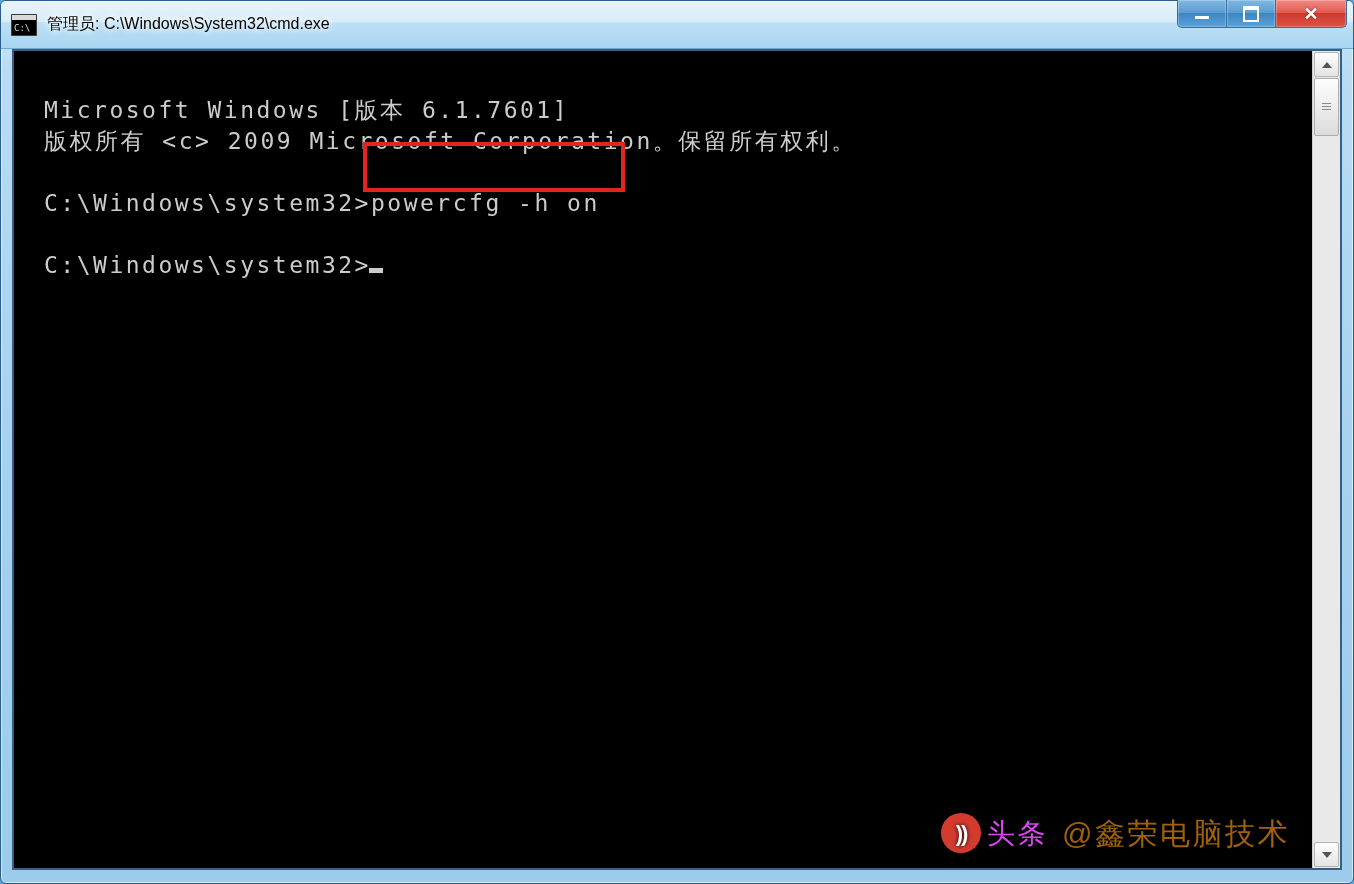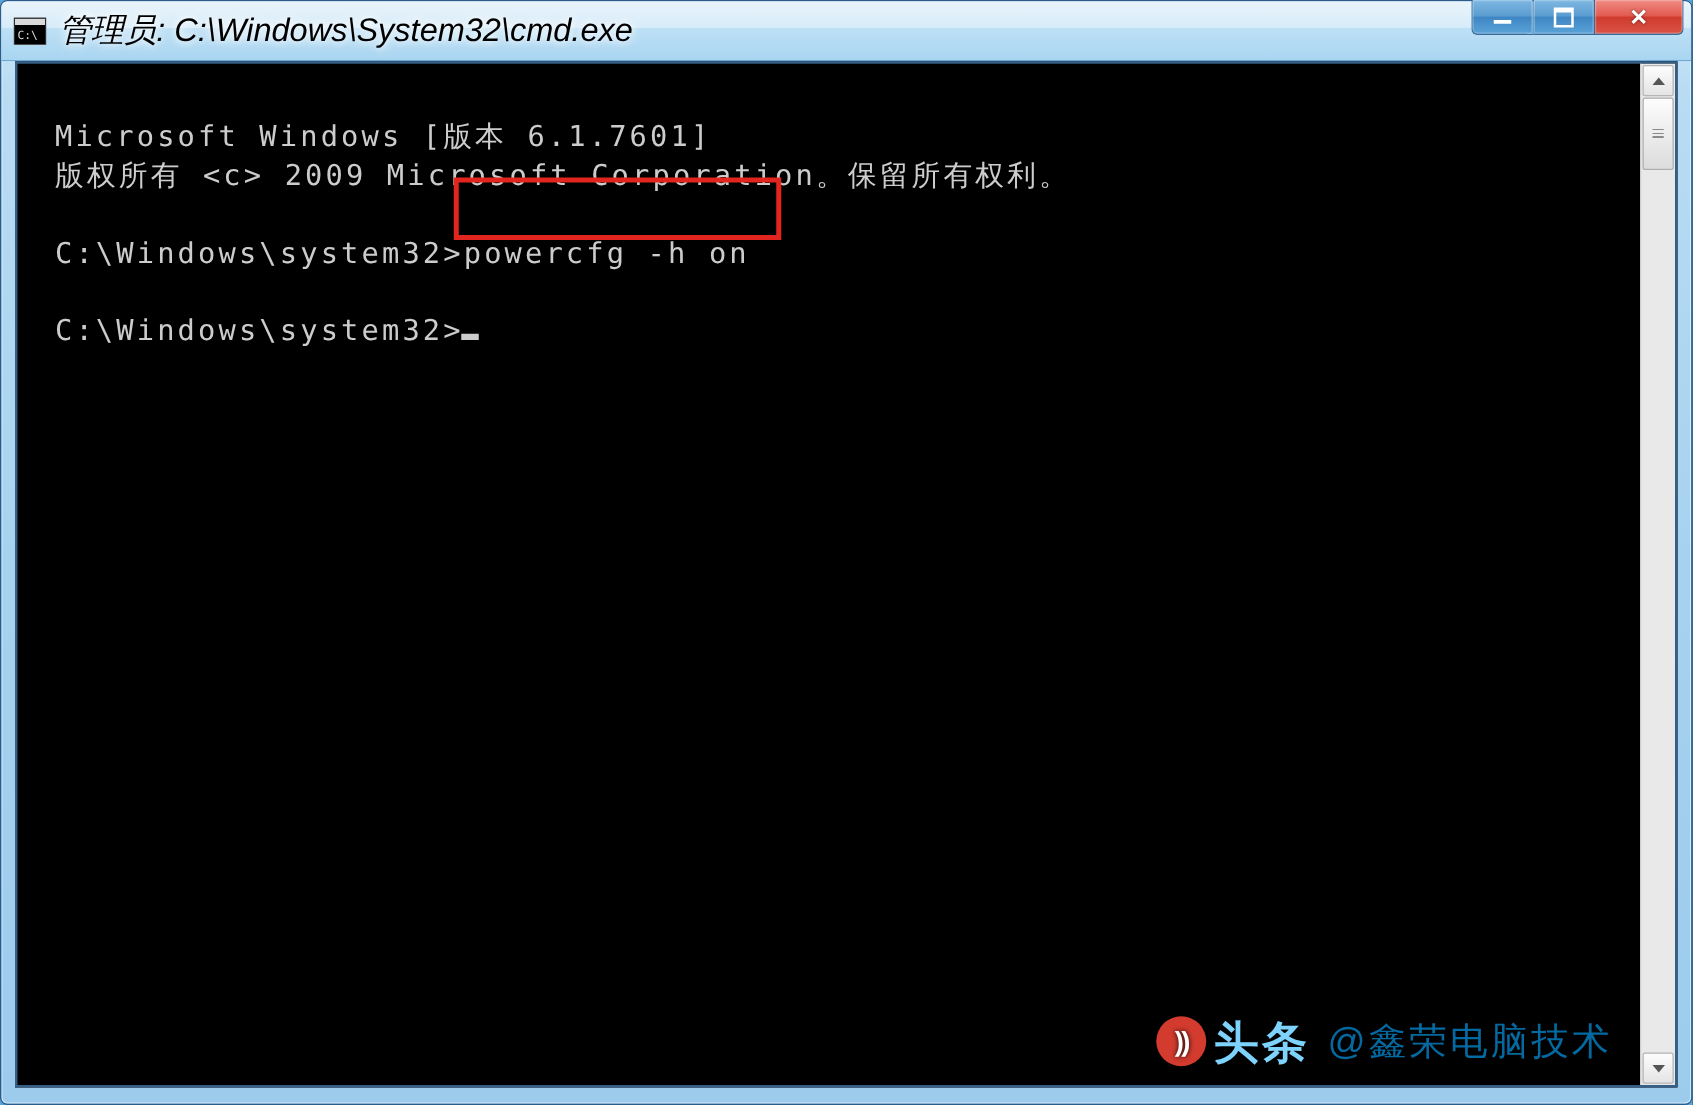--- a/index.html
+++ b/index.html
@@ -16,23 +16,22 @@
     height:47px;display:flex;align-items:center;padding:0 6px 0 10px;gap:10px;
     background:linear-gradient(to bottom,#e9f4fb 0%,#d7ecf9 45%,#bde0f5 46%,#a9d5f1 100%);
     border-bottom:1px solid #6ea9d4;
     border-top-left-radius:5px;border-top-right-radius:5px;
   }
   .app-icon{
     width:26px;height:22px;display:flex;align-items:center;justify-content:center;
   }
   .app-icon svg{width:26px;height:22px}
   .title-text{
-    font-size:26px;color:#000;white-space:nowrap;flex:0 0 auto;
+    font-size:16px;color:#000;white-space:nowrap;flex:0 0 auto;
     text-shadow:0 0 6px #fff,0 0 10px #fff;
-    font-style:italic;
   }
   .title-spacer{flex:1 1 auto}
   .win-buttons{display:flex;gap:0;align-self:flex-start;margin-top:-1px}
   .win-btn{
     border:1px solid #3a6b98;border-top:none;color:#fff;display:flex;align-items:center;justify-content:center;
     box-shadow:inset 0 0 0 1px rgba(255,255,255,.25);
     cursor:default;
   }
   .btn-min{width:48px;height:27px;background:linear-gradient(to bottom,#7fb8e2 0%,#5a9cd0 48%,#3d86c3 50%,#5aa3d8 100%);border-bottom-left-radius:5px}
   .btn-max{width:48px;height:27px;background:linear-gradient(to bottom,#7fb8e2 0%,#5a9cd0 48%,#3d86c3 50%,#5aa3d8 100%);border-left:none}
@@ -76,22 +75,22 @@
   .sb-grip{width:9px;height:8px;background:repeating-linear-gradient(to bottom,#8a8a8a 0 1px,transparent 1px 3px)}
   .arrow-up{width:0;height:0;border-left:5px solid transparent;border-right:5px solid transparent;border-bottom:6px solid #555}
   .arrow-down{width:0;height:0;border-left:5px solid transparent;border-right:5px solid transparent;border-top:6px solid #555}
   
   .watermark{
     position:absolute;right:22px;bottom:15px;display:flex;align-items:center;gap:14px;color:#d9d9d9;font-family:"Microsoft YaHei",sans-serif;
     text-shadow:0 0 4px #000;pointer-events:none;
   }
   .wm-badge{display:flex;align-items:center;gap:6px}
   .wm-circle{width:40px;height:40px;border-radius:50%;background:#d33b2f;color:#fff;display:flex;align-items:center;justify-content:center;font-size:22px;font-weight:600;letter-spacing:-2px}
-  .wm-label{font-size:36px;color:#7dd3fc;font-weight:700}
-  .wm-handle{font-size:30px;color:#0369a1}
+  .wm-label{font-size:28px;color:#d946ef;font-weight:400}
+  .wm-handle{font-size:30px;color:#a16207}
 </style>
 </head>
 <body>
 
 <div class="window">
 
   <div class="titlebar">
     <span class="app-icon">
       <svg viewBox="0 0 26 22">
         <rect x="0" y="0" width="26" height="22" fill="#000" stroke="#777" stroke-width="1"></rect>

